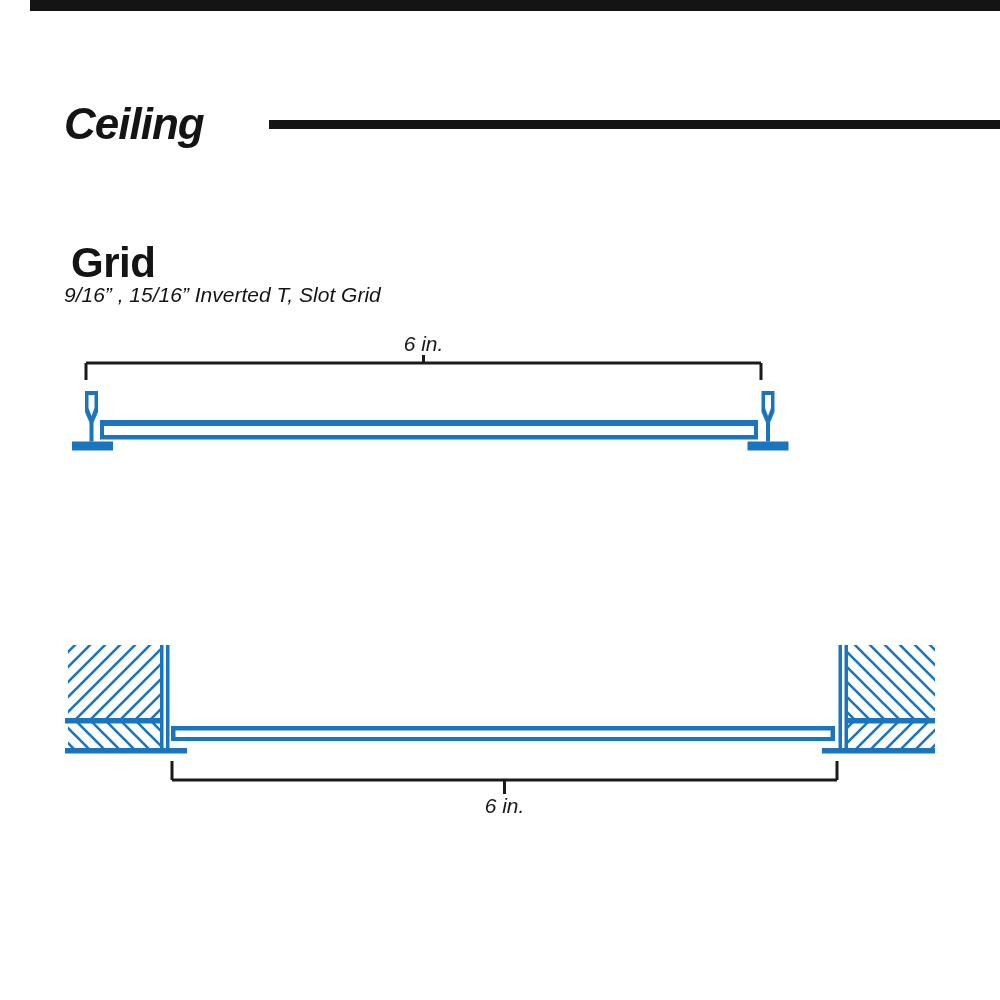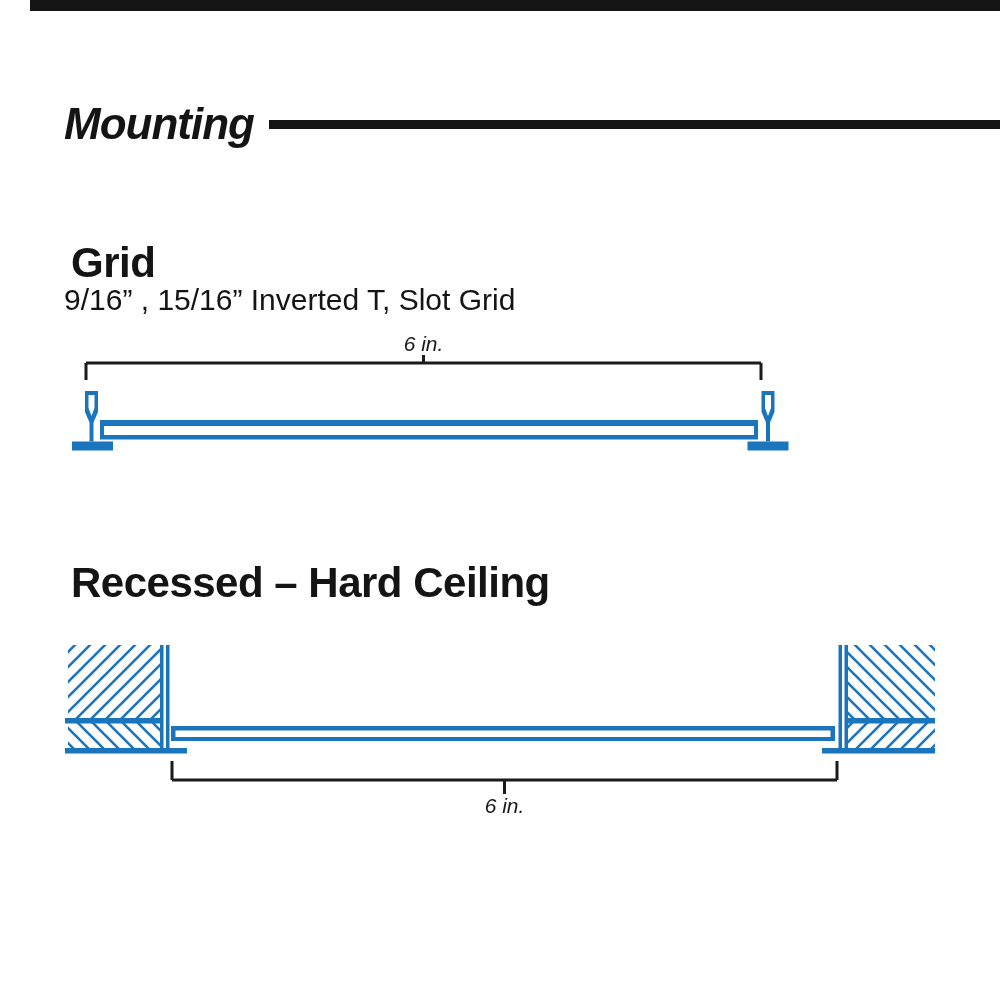--- a/index.html
+++ b/index.html
@@ -13,41 +13,41 @@
     position:absolute; left:64px; top:102px; margin:0;
     font-size:44px; font-weight:700; font-style:italic; letter-spacing:-1px; line-height:1;
   }
   .title-rule { position:absolute; left:269px; top:120px; width:731px; height:9px; background:var(--ink); }
   .sec-heading {
     position:absolute; left:64px; margin:7px;
     font-size:42px; font-weight:700; letter-spacing:-0.5px; line-height:1;
   }
   #grid-heading { top:235px; }
   #recessed-heading { top:555px; }
-  .sec-sub { position:absolute; left:64px; top:283px; font-size:30px; line-height:1.1; }
+  .sec-sub { position:absolute; left:64px; top:283px; font-size:21px; line-height:1.1;font-style:italic; }
   svg { position:absolute; left:0; display:block; }
   #grid-svg { top:325px; }
   #recessed-svg { top:630px; }
   .dim { stroke:#1a1a1a; stroke-width:3; fill:none; }
   .dim-label {
     font-family:"Liberation Sans", sans-serif; font-size:21px; font-style:italic;
     fill:#1a1a1a; text-anchor:middle;
   }
   .bf { fill:var(--blue); }        
   .wf { fill:#ffffff; }            
   .hl { stroke:var(--blue); stroke-width:2.6; fill:none; }  
 </style>
 </head>
 <body>
 
 <div class="page">
 
   <div class="top-rule"></div>
 
-  <h1 class="page-title">Mounting</h1>
+  <h1 class="page-title">Ceiling</h1>
   <div class="title-rule"></div>
 
   <h2 class="sec-heading" id="grid-heading">Grid</h2>
   <div class="sec-sub">9/16” , 15/16” Inverted T, Slot Grid</div>
 
   <svg id="grid-svg" width="1000" height="140" viewBox="0 0 1000 140">
     <g>
       <path class="dim" d="M86,38 H761 M86,38 V55 M761,38 V55 M423.5,37 V30"></path>
       <text class="dim-label" x="423.5" y="26">6 in.</text>
     </g>
@@ -64,21 +64,20 @@
     </g>
     <g>
       <rect class="bf" x="761.5" y="66" width="13" height="21"></rect>
       <polygon class="bf" points="761.5,87 774.5,87 770,97.5 766,97.5"></polygon>
       <path class="wf" d="M765,70 h6 v13 l-3,8 l-3,-8 z"></path>
       <rect class="bf" x="766" y="97" width="4" height="19.5"></rect>
       <rect class="bf" x="747.5" y="116.5" width="41" height="9"></rect>
     </g>
   </svg>
 
-  <h2 class="sec-heading" id="recessed-heading">Recessed – Hard Ceiling</h2>
 
   <svg id="recessed-svg" width="1000" height="200" viewBox="0 0 1000 200">
     <defs>
       <pattern id="hatchUp" width="15" height="15" patternUnits="userSpaceOnUse">
         <path class="hl" d="M0,15 L15,0 M-3.75,3.75 L3.75,-3.75 M11.25,18.75 L18.75,11.25"></path>
       </pattern>
       <pattern id="hatchDown" width="15" height="15" patternUnits="userSpaceOnUse">
         <path class="hl" d="M0,0 L15,15 M-3.75,11.25 L3.75,18.75 M11.25,-3.75 L18.75,3.75"></path>
       </pattern>
     </defs>

